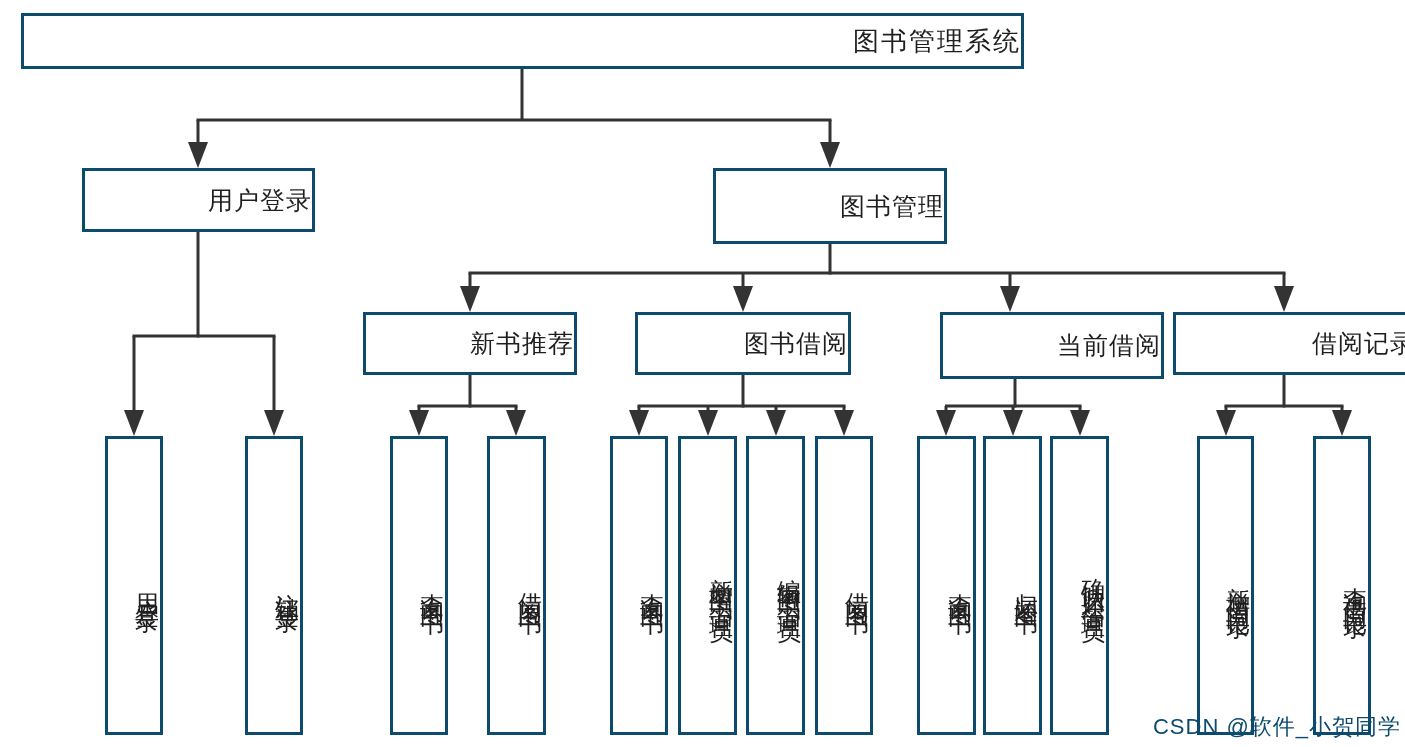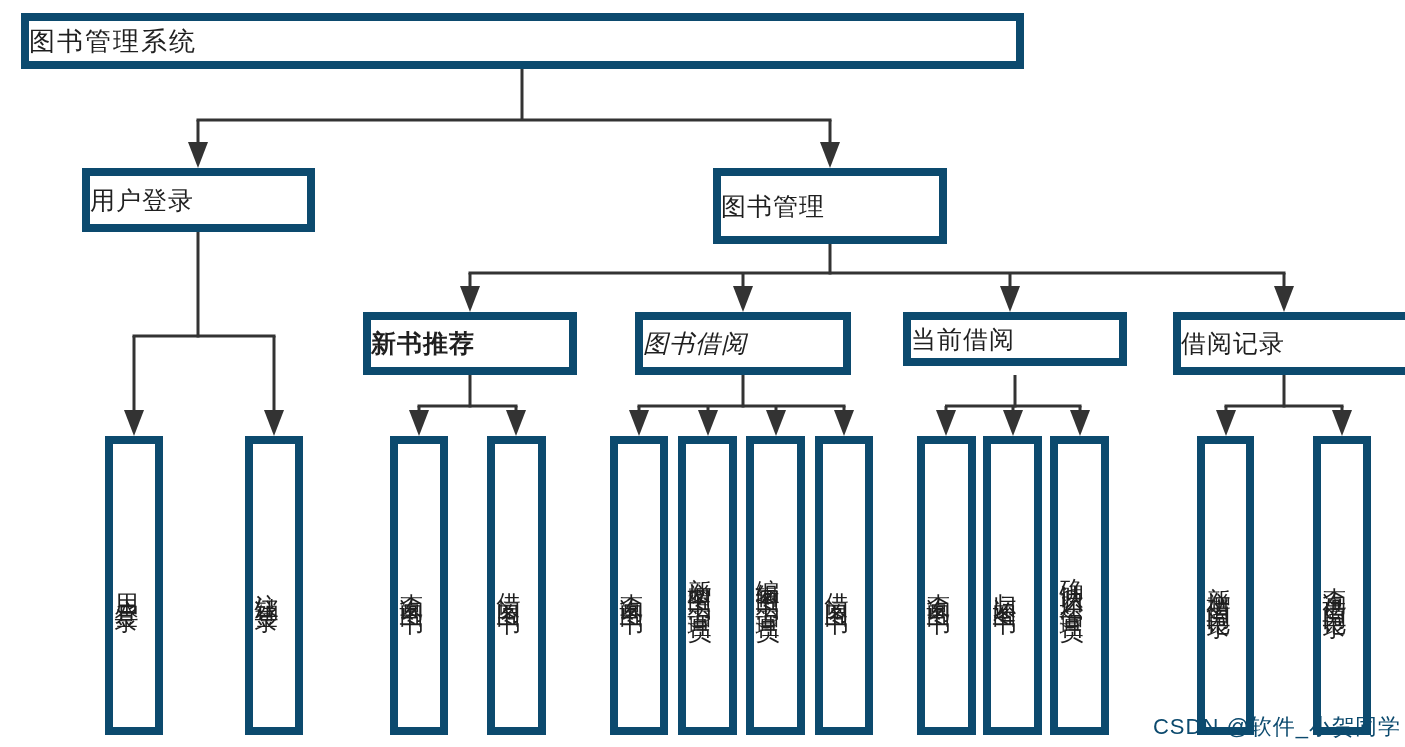--- a/index.html
+++ b/index.html
@@ -2,22 +2,22 @@
 <html><head>
 <meta charset="utf-8">
 <style>
   html,body{margin:0;padding:0;background:#ffffff;}
   .canvas{
     position:relative;width:1405px;height:747px;background:#ffffff;overflow:hidden;
     font-family:"Liberation Sans","DejaVu Sans",sans-serif;
   }
   .connectors{position:absolute;left:0;top:0;width:1405px;height:747px;}
   .box{
-    position:absolute;background:#ffffff;border:8px solid #0c4a6e;box-sizing:border-box;
-    display:flex;align-items:center;justify-content:flex-start;color:#1f1f1f;
+    position:absolute;background:#ffffff;border:3px solid #0c4a6e;box-sizing:border-box;
+    display:flex;align-items:center;justify-content:flex-end;color:#1f1f1f;
   }
   .h-label{font-size:25px;letter-spacing:1px;white-space:nowrap;}
   .root-label{font-size:26px;letter-spacing:2px;}
   .v-label{
     writing-mode:vertical-rl;text-orientation:mixed;
     font-size:24px;line-height:1.1;letter-spacing:6px;white-space:nowrap;
   }
   .watermark{
     position:absolute;right:4px;top:712px;font-size:22px;letter-spacing:1px;
     color:#0c4a6e;white-space:nowrap;
@@ -101,27 +101,27 @@
     <span class="h-label root-label">图书管理系统</span>
   </div>
 
   <div class="box" style="left:82px;top:168px;width:233px;height:64px;">
     <span class="h-label">用户登录</span>
   </div>
   <div class="box" style="left:713px;top:168px;width:234px;height:76px;">
     <span class="h-label">图书管理</span>
   </div>
 
-  <div class="box" style="left:363px;top:312px;width:214px;height:63px;font-weight:bold;">
+  <div class="box" style="left:363px;top:312px;width:214px;height:63px;">
     <span class="h-label">新书推荐</span>
   </div>
-  <div class="box" style="left:635px;top:312px;width:216px;height:63px;font-style:italic;">
+  <div class="box" style="left:635px;top:312px;width:216px;height:63px;">
     <span class="h-label">图书借阅</span>
   </div>
-  <div class="box" style="left:903px;top:312px;width:224px;height:54px;">
+  <div class="box" style="left:940px;top:312px;width:224px;height:67px;">
     <span class="h-label">当前借阅</span>
   </div>
   <div class="box" style="left:1173px;top:312px;width:246px;height:63px;">
     <span class="h-label">借阅记录</span>
   </div>
 
   <div class="box" style="left:105px;top:436px;width:58px;height:299px;">
     <span class="v-label">用户登录</span>
   </div>
   <div class="box" style="left:245px;top:436px;width:58px;height:299px;">

